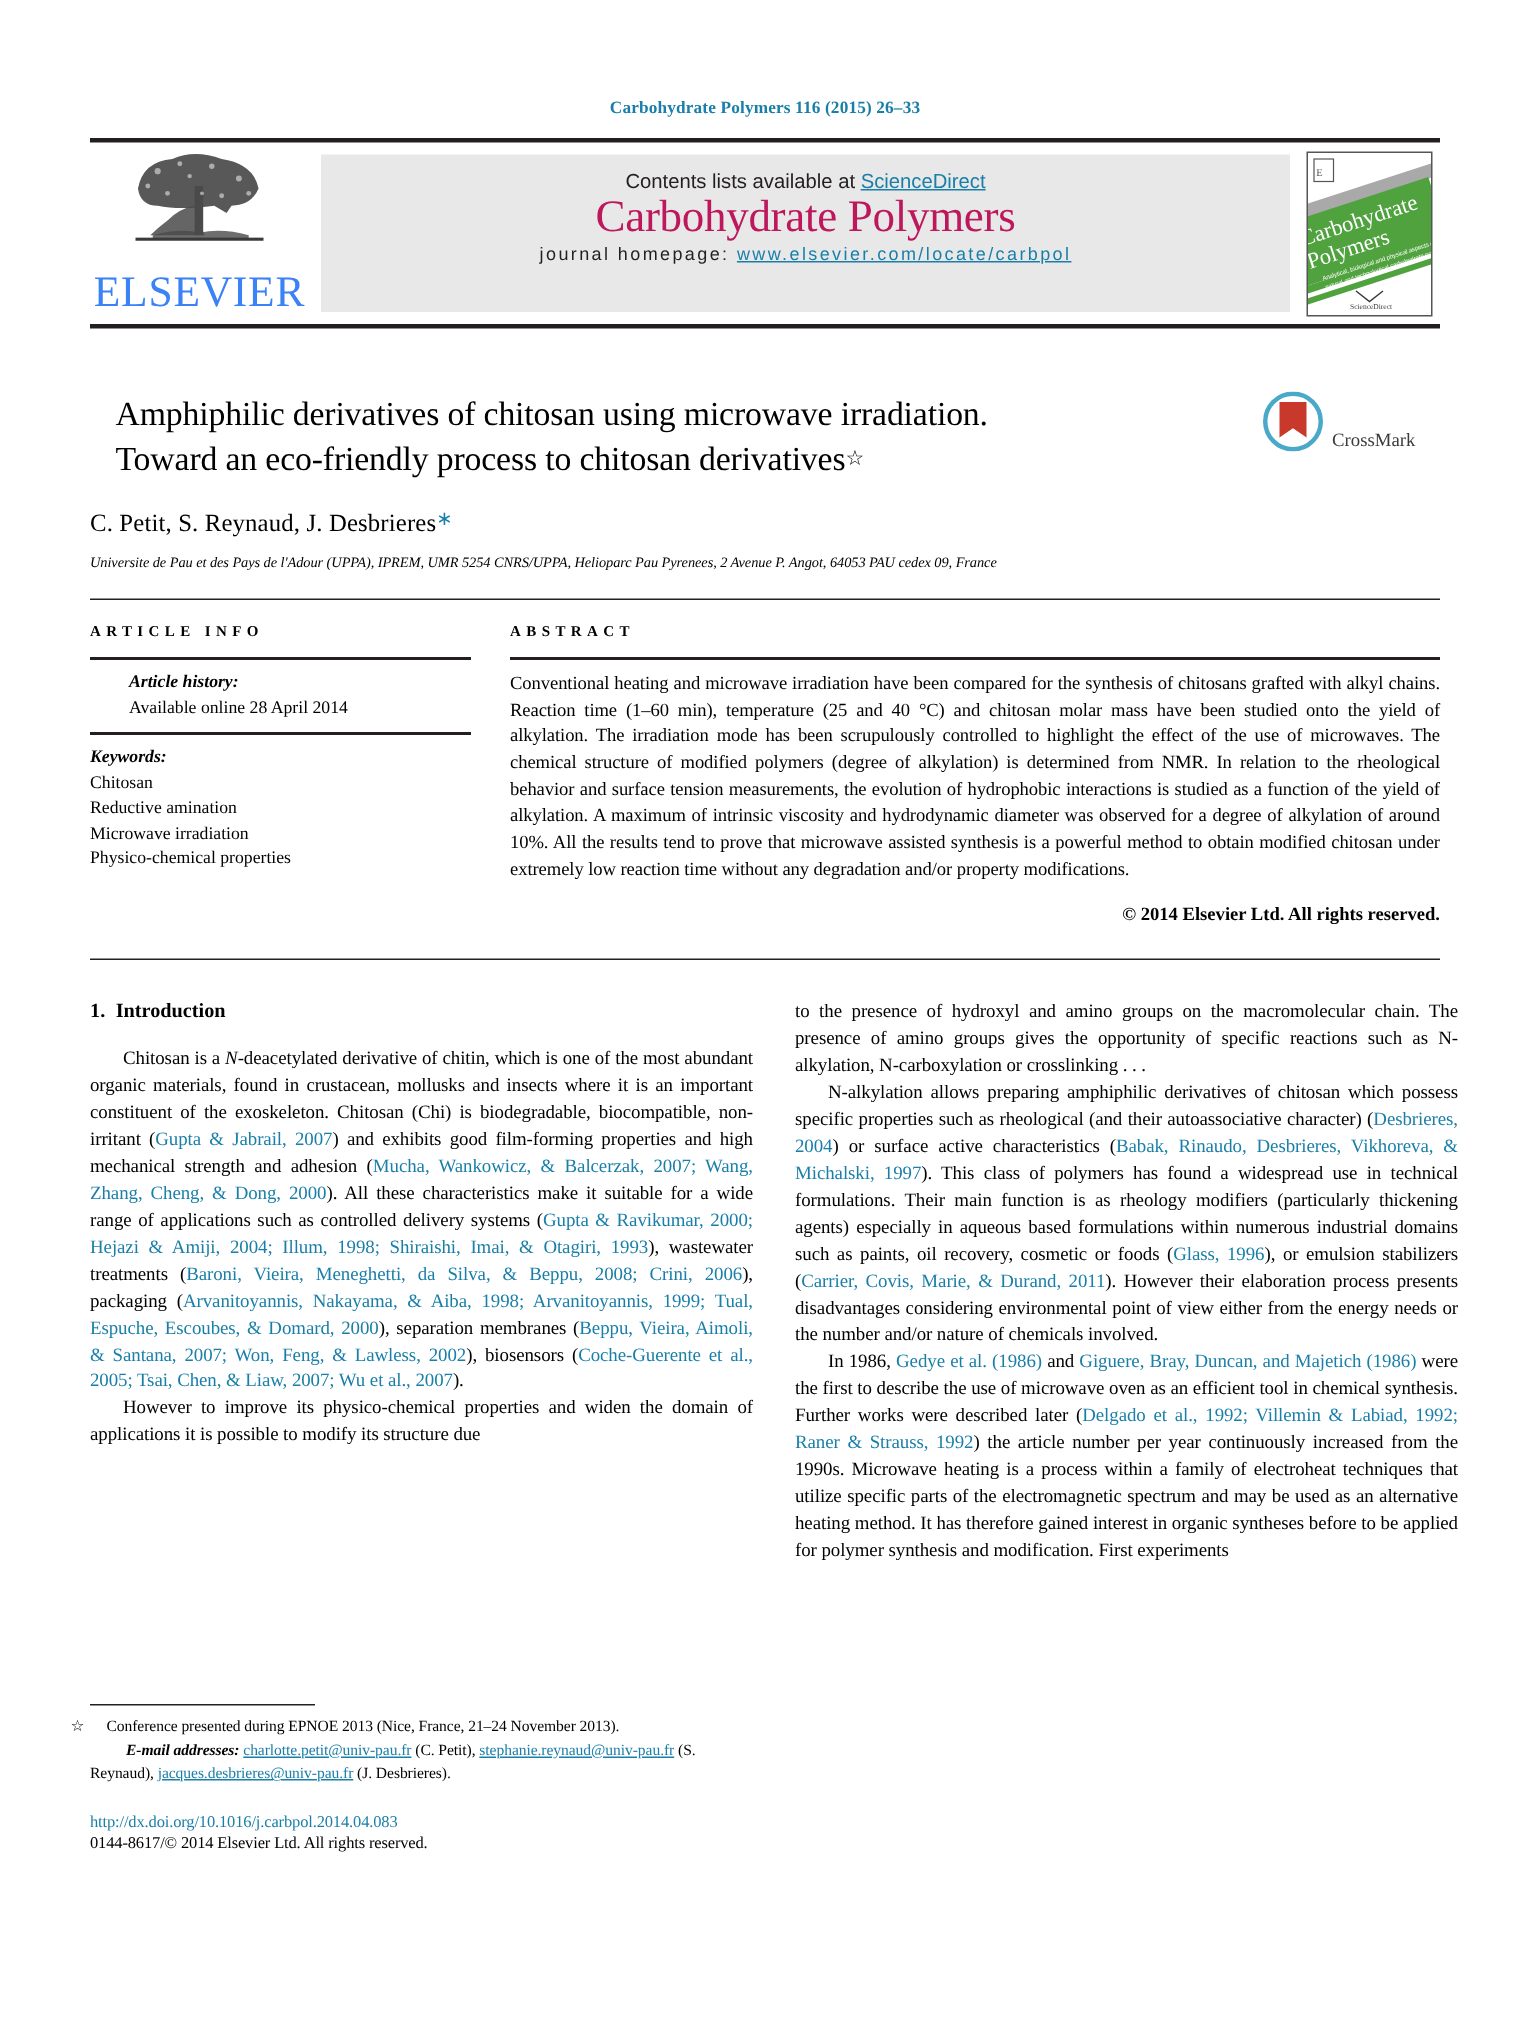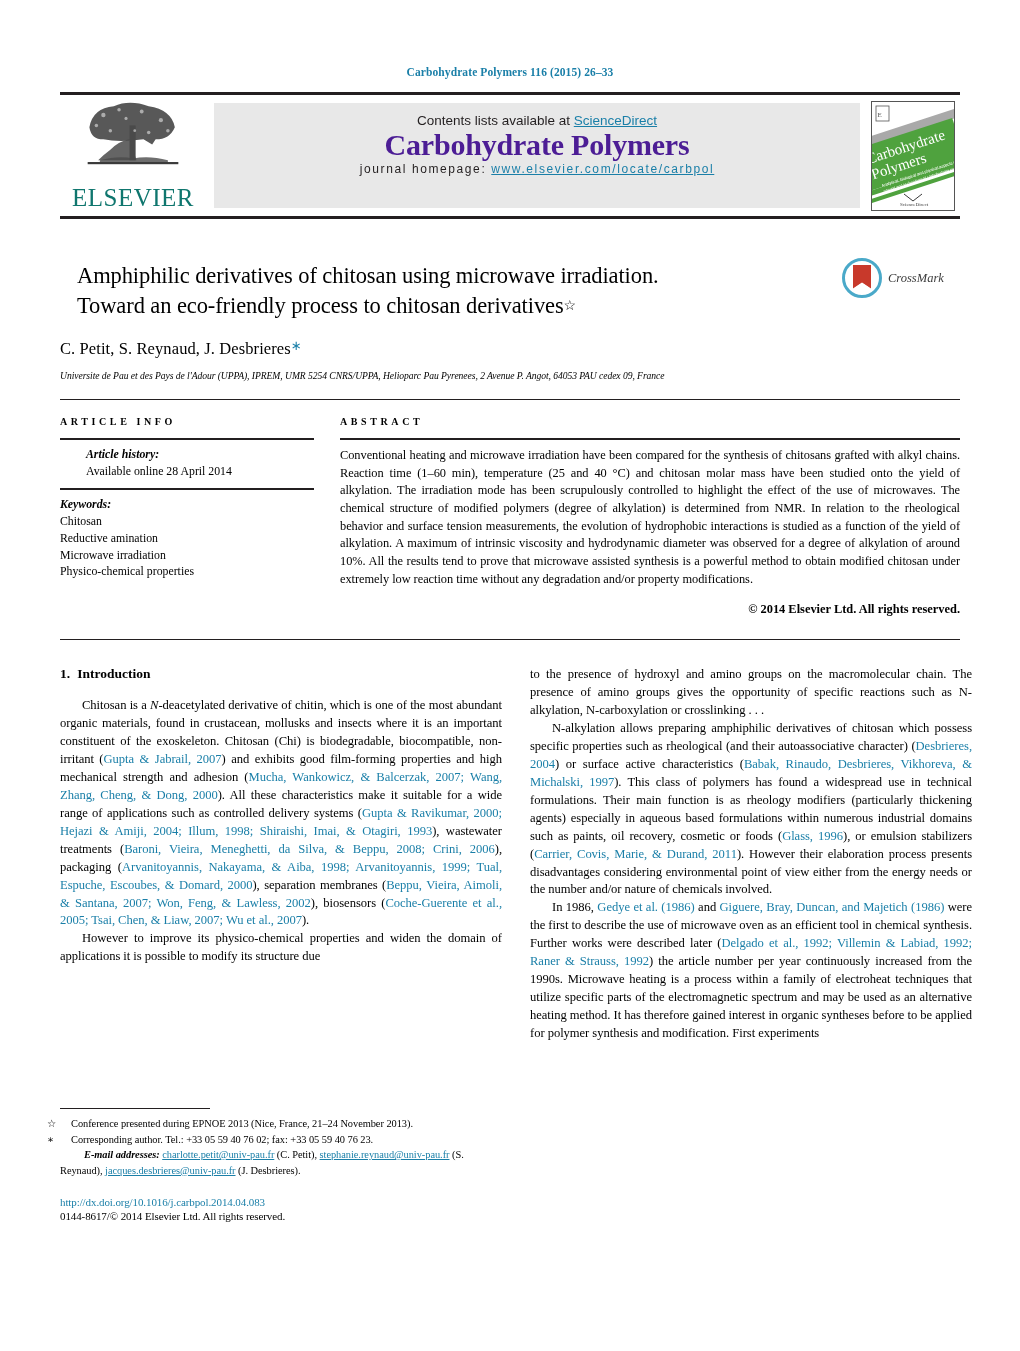--- a/index.html
+++ b/index.html
@@ -42,23 +42,23 @@
     display: flex;
     flex-direction: column;
     align-items: center;
     justify-content: flex-end;
     padding-bottom: 6px;
     padding-top: 6px;
   }
   .tree-svg { display:block; }
   .elsevier-word {
     font-family: "Liberation Serif", serif;
-    font-size: 25px;
+    font-size: 29px;
     letter-spacing: .5px;
-    color: #0f766e;
+    color: #3b82f6;
     line-height: 1;
     margin-top: 16px;
     font-weight: 400;
   }
   .center-block {
     flex: 1 1 auto;
     background: #e8e8e8;
     margin: 8px 0 8px 8px;
     display: flex;
     flex-direction: column;
@@ -68,23 +68,22 @@
   }
   .contents-line {
     font-size: 13.5px;
     font-family: "Liberation Sans", sans-serif;
     color: #231f20;
   }
   .contents-line .sd { color: #1a7fa8; }
   .journal-title {
     font-size: 30px;
     font-family: "Liberation Serif", serif;
-    color: #4c1d95;
+    color: #be185d;
     letter-spacing: -0.2px;
-    font-weight: bold;
   }
   .homepage-line {
     font-size: 12px;
     font-family: "Liberation Sans", sans-serif;
     color: #231f20;
     letter-spacing: 1.6px;
   }
   .homepage-line .url { color: #1a7fa8; }
   .cover-block {
     flex: 0 0 100px;
@@ -124,21 +123,21 @@
     font-family: "Liberation Serif", serif;
     font-style: italic;
     font-size: 9.6px;
     margin-top: 11px;
     letter-spacing: -.05px;
   }
   .crossmark {
     position: absolute;
     right: 0px; top: -6px;
     width: 118px; height: 46px;
-    display: flex; align-items: center; gap: 6px; font-style: italic;
+    display: flex; align-items: flex-end; gap: 6px;
   }
   .cm-text {
     font-family: "Liberation Serif", serif;
     font-size: 12.5px;
     color: #3b3b3b;
   }
 
   
   .infowrap {
     margin: 18px 60px 0 60px;
@@ -211,21 +210,21 @@
     letter-spacing: -.05px;
   }
   p.body.noind { text-indent: 0; }
   .ref { color: #1a7fa8; }
   i { font-style: italic; }
 
   
   .footwrap {
     position: absolute;
     left: 60px;
-    top: 1108px;
+    top: 1136px;
     width: 442px;
   }
   .foot-rule { border-top: 1px solid #231f20; width: 150px; margin-bottom: 7px; }
   .fn {
     font-size: 10.4px;
     line-height: 1.5;
     padding-left: 13px;
     text-indent: -13px;
     letter-spacing: -.05px;
   }
@@ -372,23 +371,20 @@
       <p class="body">N-alkylation allows preparing amphiphilic derivatives of chitosan which possess specific properties such as rheological (and their autoassociative character) (<span class="ref">Desbrieres, 2004</span>) or surface active characteristics (<span class="ref">Babak, Rinaudo, Desbrieres, Vikhoreva, &amp; Michalski, 1997</span>). This class of polymers has found a widespread use in technical formulations. Their main function is as rheology modifiers (particularly thickening agents) especially in aqueous based formulations within numerous industrial domains such as paints, oil recovery, cosmetic or foods (<span class="ref">Glass, 1996</span>), or emulsion stabilizers (<span class="ref">Carrier, Covis, Marie, &amp; Durand, 2011</span>). However their elaboration process presents disadvantages considering environmental point of view either from the energy needs or the number and/or nature of chemicals involved.</p>
       <p class="body">In 1986, <span class="ref">Gedye et al. (1986)</span> and <span class="ref">Giguere, Bray, Duncan, and Majetich (1986)</span> were the first to describe the use of microwave oven as an efficient tool in chemical synthesis. Further works were described later (<span class="ref">Delgado et al., 1992; Villemin &amp; Labiad, 1992; Raner &amp; Strauss, 1992</span>) the article number per year continuously increased from the 1990s. Microwave heating is a process within a family of electroheat techniques that utilize specific parts of the electromagnetic spectrum and may be used as an alternative heating method. It has therefore gained interest in organic syntheses before to be applied for polymer synthesis and modification. First experiments</p>
     </div>
   </div>
 
   <div class="footwrap">
     <div class="foot-rule"></div>
     <div class="fn">
       <span class="mark">☆</span><span>Conference presented during EPNOE 2013 (Nice, France, 21–24 November 2013).</span>
     </div>
-    <div class="fn">
-      <span class="mark">∗</span><span>Corresponding author. Tel.: +33 05 59 40 76 02; fax: +33 05 59 40 76 23.</span>
-    </div>
     <div class="fn-emails">
       <span class="lbl">E-mail addresses:</span>
       <a class="ref" href="#">charlotte.petit@univ-pau.fr</a>
       <span>(C. Petit),</span>
       <a class="ref" href="#">stephanie.reynaud@univ-pau.fr</a>
       <span>(S. Reynaud),</span>
       <a class="ref" href="#">jacques.desbrieres@univ-pau.fr</a>
       <span>(J. Desbrieres).</span>
     </div>
     <div class="doi">http://dx.doi.org/10.1016/j.carbpol.2014.04.083</div>

